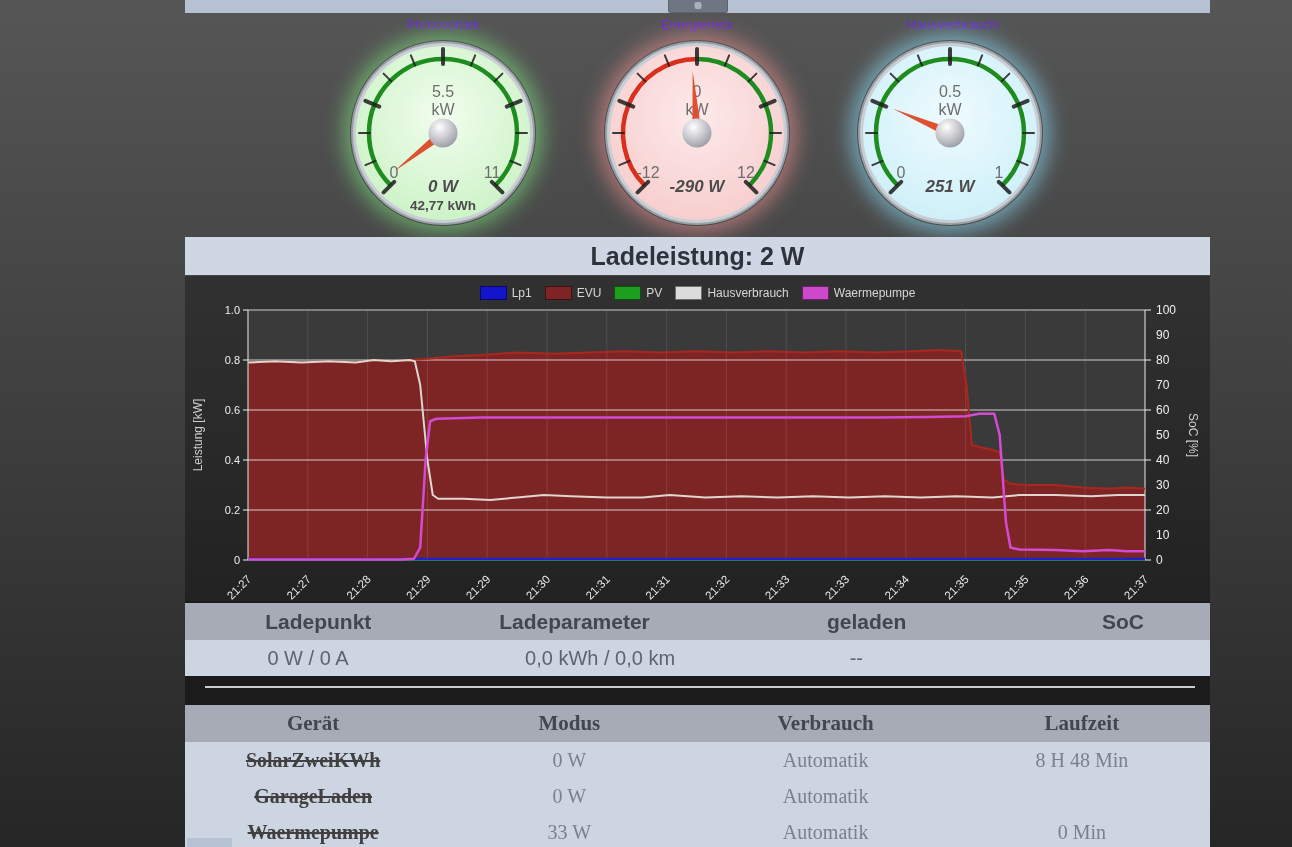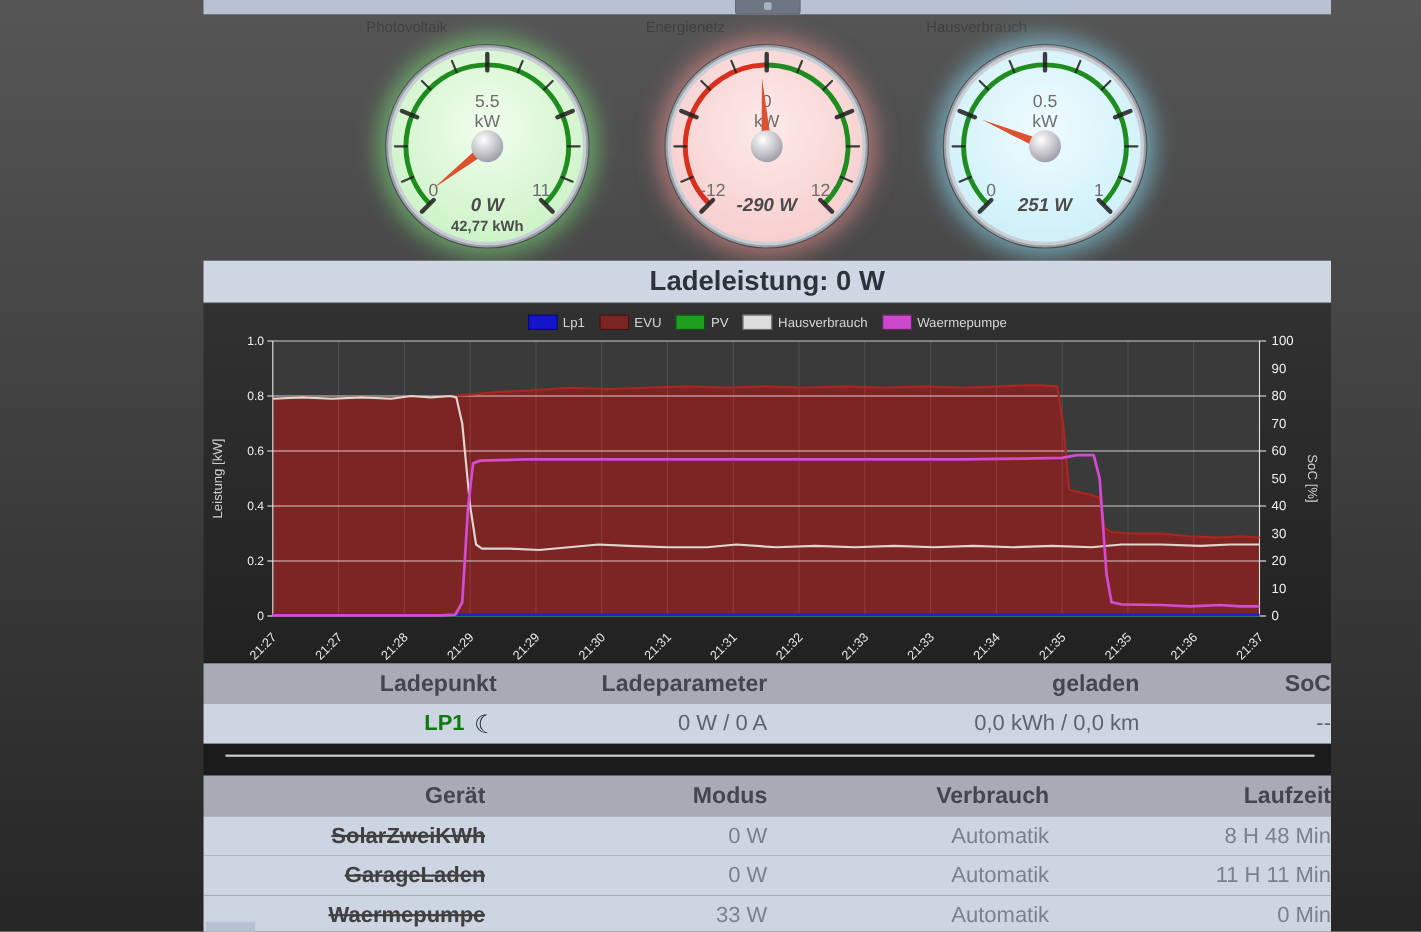--- a/index.html
+++ b/index.html
@@ -12,21 +12,21 @@
   .content{position:absolute;left:185px;top:0;width:1025px;height:847px;}
 
   
   .topbar{position:absolute;left:0;top:0;width:100%;height:13px;background:#b6c1d2;}
   .topbar-btn{position:absolute;left:50%;transform:translateX(-50%);top:0;width:58px;height:12px;
     background:#6f7683;border-radius:0 0 3px 3px;border:1px solid #5d6470;border-top:none;}
   .topbar-btn .glyph{position:absolute;left:50%;top:2px;width:7px;height:7px;transform:translateX(-50%);
     background:#a9b1bc;border-radius:2px;}
 
   
-  .gauge-label{position:absolute;top:17px;width:220px;text-align:left;color:#404040;font-size:13.5px;}
+  .gauge-label{position:absolute;top:17px;width:220px;text-align:center;color:#6d28d9;font-size:13.5px;}
   .gl0{left:148px}.gl1{left:402px}.gl2{left:657px}
   .gauge{position:absolute;top:40px;width:186px;height:186px;border-radius:50%;}
   .g0{left:165px}.g1{left:419px}.g2{left:672px}
   svg text{font-family:"Liberation Sans",sans-serif;}
   .gtop{font-size:16px;fill:#6e6e6e;text-anchor:middle;}
   .gmin{font-size:16px;fill:#6e6e6e;text-anchor:middle;}
   .gval{font-size:17px;font-weight:bold;font-style:italic;fill:#4c4c4c;text-anchor:middle;}
   .gsub{font-size:13.5px;font-weight:bold;fill:#4c4c4c;text-anchor:middle;}
 
   
@@ -47,28 +47,28 @@
   .cyt{font-size:12px;fill:#cfcfcf;text-anchor:middle;}
 
   
   .lower{position:absolute;left:0;top:601px;width:100%;height:246px;background:#1b1b1b;}
 
   
   .table{position:absolute;left:0;width:100%;}
   .thead{display:flex;background:#a6abb5;height:37px;line-height:37px;
     color:#42464e;font-size:21px;font-weight:bold;}
   .trow{display:flex;background:#ced5e2;height:36px;line-height:36px;font-size:20px;color:#5d646d;}
-  .c{text-align:right;white-space:nowrap;overflow:hidden;}
+  .c{text-align:center;white-space:nowrap;overflow:hidden;}
   .lp{top:603px;}
   .lp .c1{width:26%}.lp .c2{width:24%}.lp .c3{width:33%}.lp .c4{width:17%}
   .lp-name{color:#0c7a0c;font-weight:bold;}
   .moon{color:#26262e;font-size:23px;margin-left:3px;vertical-align:-2px;}
   .divider{position:absolute;left:20px;top:686px;width:990px;height:2px;background:#cccccc;}
   .dev{top:705px;}
-  .dev .c{width:25%;}
+  .dev .c{width:25%;font-family:Liberation Serif, serif;}
   .dev .trow{height:36px;line-height:36px;color:#7b818b;}
   .dev-name{color:#404040;font-weight:bold;text-decoration:line-through;}
 
   .bottom-partial{position:absolute;left:2px;bottom:0;width:45px;height:9px;background:#b6c1d2;}
 </style>
 </head>
 <body>
 
 <div class="page">
   <div class="content">
@@ -190,21 +190,21 @@
     <text x="93" y="75" class="gtop">kW</text>
     <text x="44" y="138" class="gmin">0</text>
     <text x="142" y="138" class="gmin">1</text>
     <text x="93" y="152" class="gval">251 W</text>
     <text x="93" y="170" class="gsub"></text>
     <polygon points="0,-62 5.5,11 -5.5,11" fill="#dd5130" transform="translate(93,93) rotate(-67)"></polygon>
     <circle cx="93" cy="93" r="14.5" fill="url(#knob2)"></circle>
   </svg></div>
 
     <div class="charge-bar">
-      <span>Ladeleistung: 0 W</span>
+      <span>Ladeleistung: 2 W</span>
     </div>
 
     <div class="chart-panel">
       <div class="legend" id="legend">
           <span class="leg-item">
             <span class="leg-swatch" style="background:#1414cc"></span>
             <span class="leg-label">Lp1</span>
           </span>
           <span class="leg-item">
             <span class="leg-swatch" style="background:#7d2524"></span>
@@ -308,24 +308,20 @@
     <div class="lower"></div>
 
     <div class="table lp">
       <div class="thead">
         <div class="c c1">Ladepunkt</div>
         <div class="c c2">Ladeparameter</div>
         <div class="c c3">geladen</div>
         <div class="c c4">SoC</div>
       </div>
       <div class="trow">
-        <div class="c c1">
-          <span class="lp-name">LP1</span>
-          <span class="moon">☾</span>
-        </div>
         <div class="c c2">0 W / 0 A</div>
         <div class="c c3">0,0 kWh / 0,0 km</div>
         <div class="c c4">--</div>
       </div>
     </div>
 
     <div class="divider"></div>
 
     <div class="table dev">
       <div class="thead">
@@ -337,21 +333,20 @@
       <div class="trow">
         <div class="c"><span class="dev-name">SolarZweiKWh</span></div>
         <div class="c">0 W</div>
         <div class="c">Automatik</div>
         <div class="c">8 H 48 Min</div>
       </div>
       <div class="trow">
         <div class="c"><span class="dev-name">GarageLaden</span></div>
         <div class="c">0 W</div>
         <div class="c">Automatik</div>
-        <div class="c">11 H 11 Min</div>
       </div>
       <div class="trow">
         <div class="c"><span class="dev-name">Waermepumpe</span></div>
         <div class="c">33 W</div>
         <div class="c">Automatik</div>
         <div class="c">0 Min</div>
       </div>
     </div>
 
     <div class="bottom-partial"></div>

